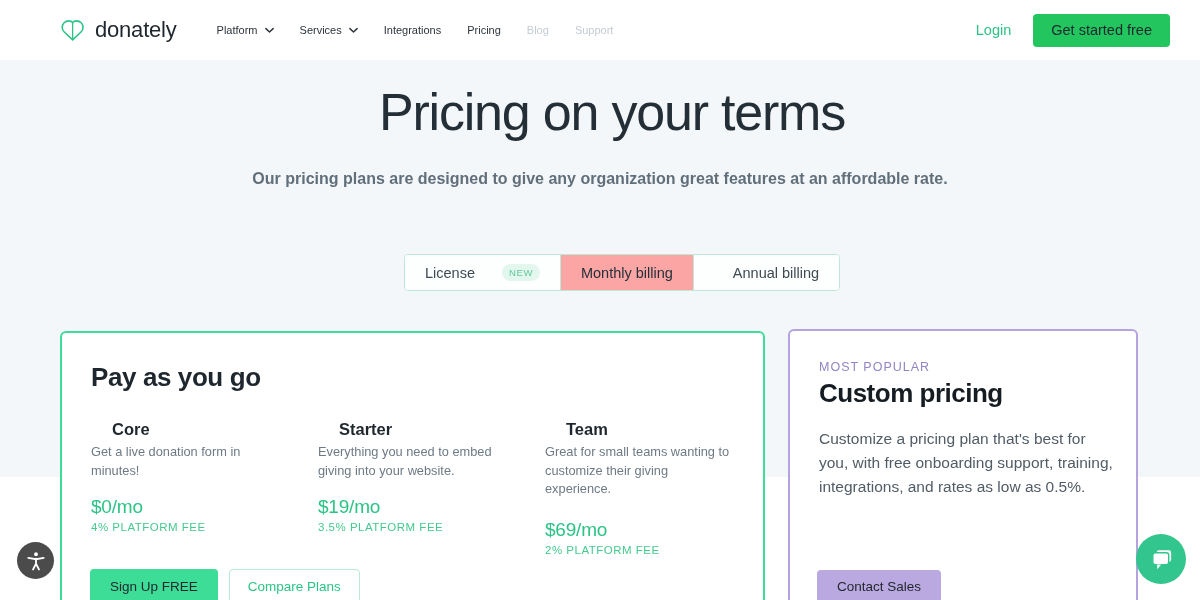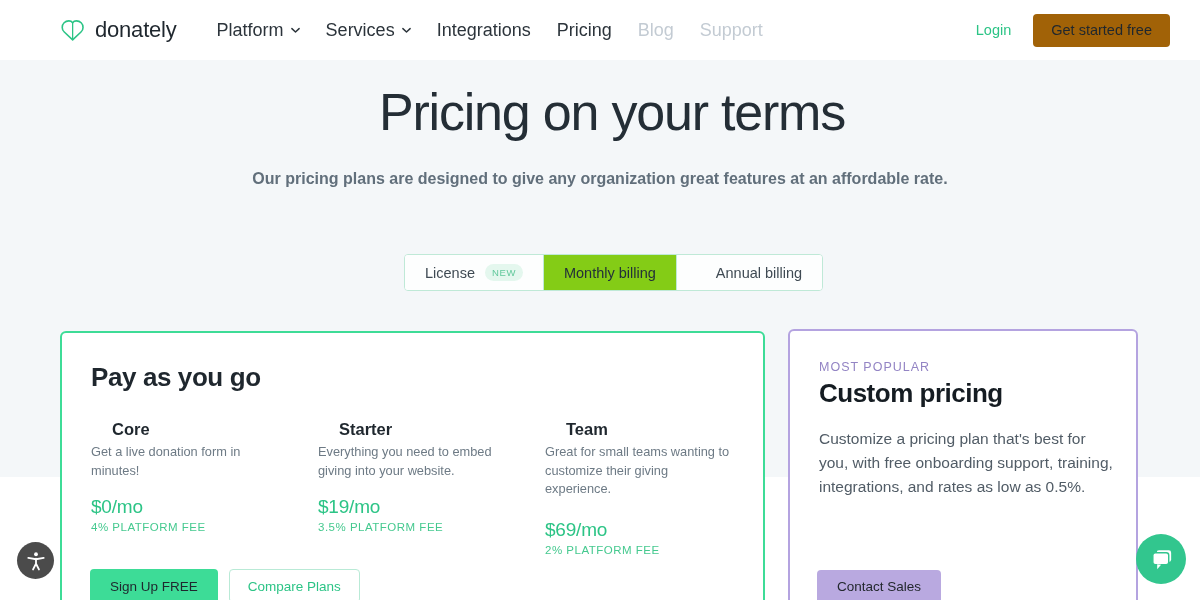--- a/index.html
+++ b/index.html
@@ -24,32 +24,32 @@
     display: flex; align-items: center;
     z-index: 20;
   }
   .brand { display: flex; align-items: center; margin-left: 60px; gap: 9px; }
   .brand-mark { width: 26px; height: 26px; display: block; }
   .brand-name {
     font-size: 22px; color: #1f272e; letter-spacing: -0.2px; font-weight: 400;
   }
   .nav-links { display: flex; align-items: center; margin-left: 40px; gap: 26px; }
   .nav-link {
-    font-size: 18px; color: #2c343b; display: flex; align-items: center; gap: 7px;
+    font-size: 11px; color: #2c343b; display: flex; align-items: center; gap: 7px;
     cursor: pointer; white-space: nowrap;
   }
   .nav-link.muted { color: #c3cbd3; }
   .caret { width: 9px; height: 9px; display: block; }
   .nav-right {
     margin-left: auto; margin-right: 30px;
     display: flex; align-items: center; gap: 22px;
   }
   .login-link { font-size: 14.5px; color: #2cc486; cursor: pointer; }
   .cta-btn {
-    background: #a16207; color: #1f272e;
+    background: #22c55e; color: #1f272e;
     font-size: 14.5px; border: none; border-radius: 4px;
     padding: 1px 18px; height: 33px; cursor: pointer;
     font-family: inherit; white-space: nowrap;
   }
 
   
   .hero-title {
     position: absolute; left: 12px; top: 83px; width: 1200px;
     text-align: center; font-size: 52px; color: #242e36;
     letter-spacing: -1.2px; font-weight: 400; line-height: 1.15;
@@ -60,27 +60,27 @@
   }
 
   
   .segmented {
     position: absolute; left: 404px; top: 254px;
     display: flex; height: 37px;
     border: 1px solid #bfe9d7; border-radius: 4px;
     overflow: hidden; background: #fdfefe;
   }
   .seg {
-    display: flex; align-items: center; justify-content: center; gap: 10px;
+    display: flex; align-items: center; justify-content: center; gap: 27px;
     font-size: 14.5px; color: #3f4a53; cursor: pointer;
     padding: 0 20px; background: #fdfefe;
     border-right: 1px solid #bfe9d7;
   }
   .seg:last-child { border-right: none; padding-left: 39px; }
-  .seg.active { background: #84cc16; color: #243039; }
+  .seg.active { background: #fca5a5; color: #243039; }
   .new-badge {
     background: #e4f7ee; color: #62c89c;
     font-size: 9.5px; letter-spacing: 0.6px;
     padding: 3px 7px; border-radius: 9px;
   }
 
   
   .card-green {
     position: absolute; left: 60px; top: 331px; width: 705px; height: 290px;
     background: #ffffff; border: 2px solid #3ddc97; border-radius: 6px;

